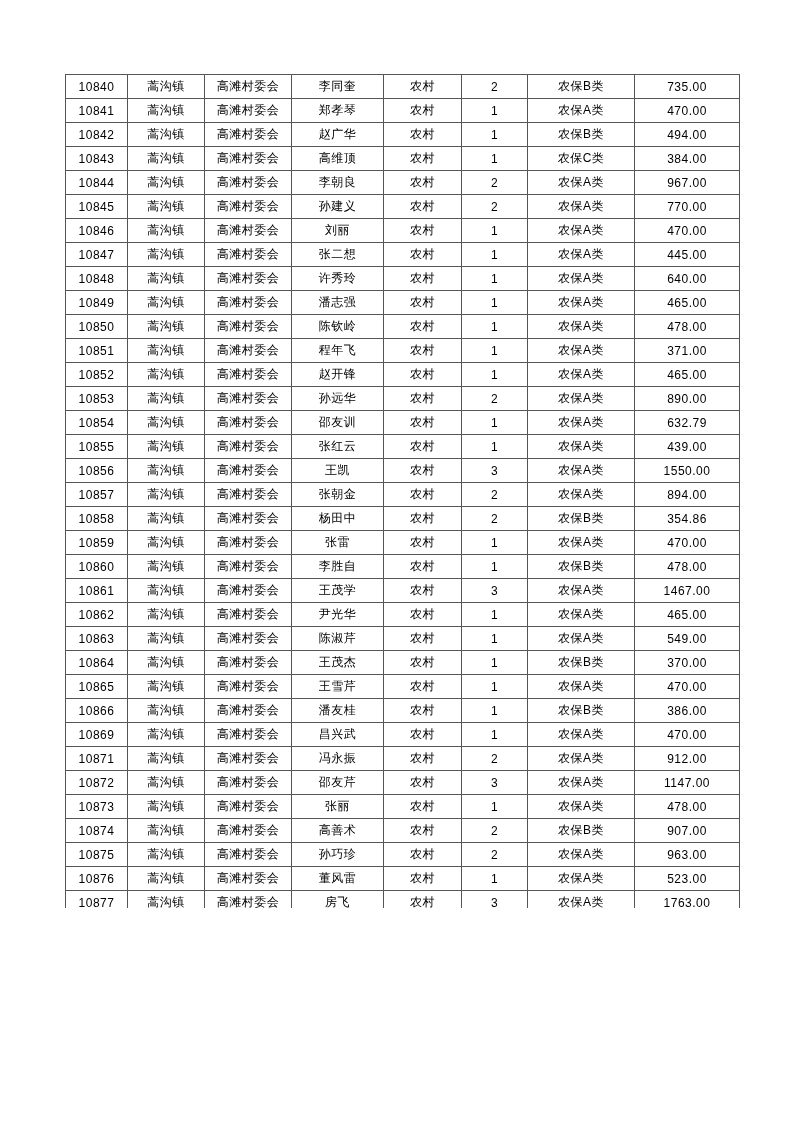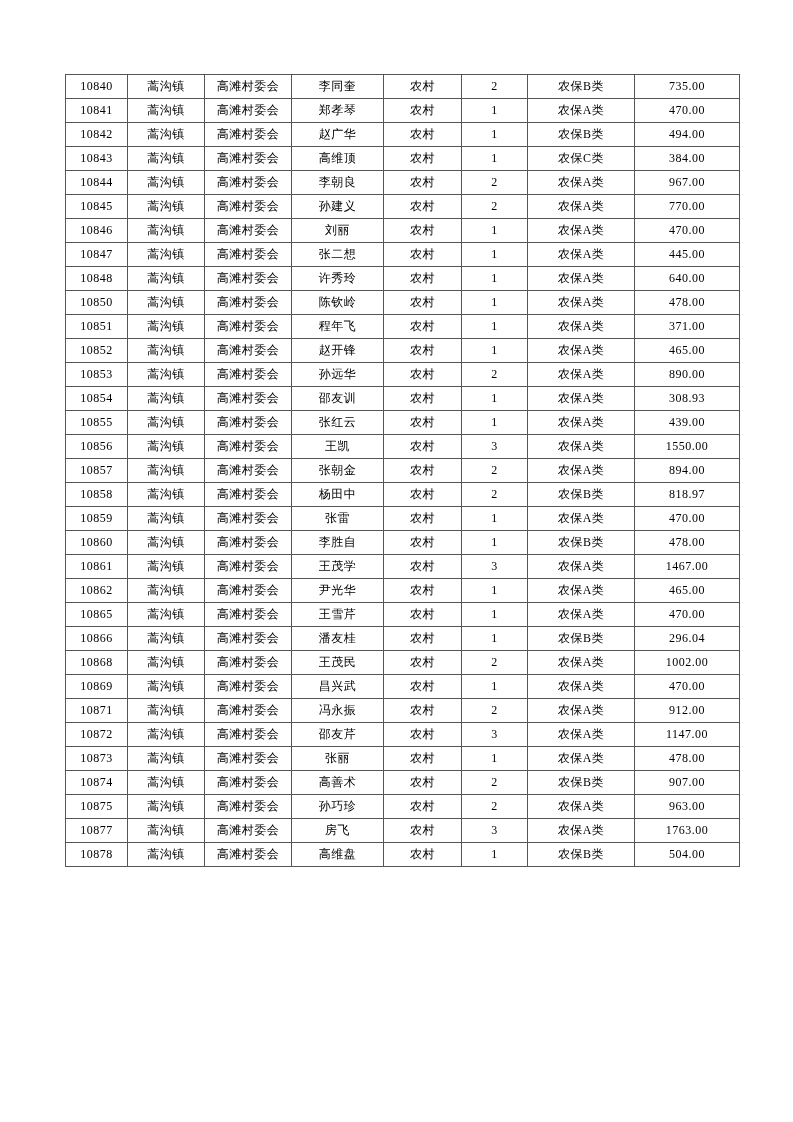--- a/index.html
+++ b/index.html
@@ -5,21 +5,21 @@
   html, body {
     margin: 0;
     padding: 0;
     background: #ffffff;
   }
   .page {
     position: relative;
     width: 793px;
     height: 908px;
     background: #ffffff;
-    font-family: Liberation Serif, serif;
+    font-family: Liberation Sans, sans-serif;
     color: #000000;
     overflow: hidden;
   }
   table.data-table {
     position: absolute;
     left: 65px;
     top: 74px;
     border-collapse: collapse;
     table-layout: fixed;
     font-size: 12px;
@@ -133,20 +133,30 @@
           <td class="col-id">10848</td>
           <td class="col-town">蒿沟镇</td>
           <td class="col-village">高滩村委会</td>
           <td class="col-name">许秀玲</td>
           <td class="col-area">农村</td>
           <td class="col-count">1</td>
           <td class="col-insurance">农保A类</td>
           <td class="col-amount">640.00</td>
         </tr>
         <tr>
+          <td class="col-id">10849</td>
+          <td class="col-town">蒿沟镇</td>
+          <td class="col-village">高滩村委会</td>
+          <td class="col-name">潘志强</td>
+          <td class="col-area">农村</td>
+          <td class="col-count">1</td>
+          <td class="col-insurance">农保A类</td>
+          <td class="col-amount">465.00</td>
+        </tr>
+        <tr>
           <td class="col-id">10850</td>
           <td class="col-town">蒿沟镇</td>
           <td class="col-village">高滩村委会</td>
           <td class="col-name">陈钦岭</td>
           <td class="col-area">农村</td>
           <td class="col-count">1</td>
           <td class="col-insurance">农保A类</td>
           <td class="col-amount">478.00</td>
         </tr>
         <tr>
@@ -180,21 +190,21 @@
           <td class="col-amount">890.00</td>
         </tr>
         <tr>
           <td class="col-id">10854</td>
           <td class="col-town">蒿沟镇</td>
           <td class="col-village">高滩村委会</td>
           <td class="col-name">邵友训</td>
           <td class="col-area">农村</td>
           <td class="col-count">1</td>
           <td class="col-insurance">农保A类</td>
-          <td class="col-amount">308.93</td>
+          <td class="col-amount">632.79</td>
         </tr>
         <tr>
           <td class="col-id">10855</td>
           <td class="col-town">蒿沟镇</td>
           <td class="col-village">高滩村委会</td>
           <td class="col-name">张红云</td>
           <td class="col-area">农村</td>
           <td class="col-count">1</td>
           <td class="col-insurance">农保A类</td>
           <td class="col-amount">439.00</td>
@@ -220,21 +230,21 @@
           <td class="col-amount">894.00</td>
         </tr>
         <tr>
           <td class="col-id">10858</td>
           <td class="col-town">蒿沟镇</td>
           <td class="col-village">高滩村委会</td>
           <td class="col-name">杨田中</td>
           <td class="col-area">农村</td>
           <td class="col-count">2</td>
           <td class="col-insurance">农保B类</td>
-          <td class="col-amount">818.97</td>
+          <td class="col-amount">354.86</td>
         </tr>
         <tr>
           <td class="col-id">10859</td>
           <td class="col-town">蒿沟镇</td>
           <td class="col-village">高滩村委会</td>
           <td class="col-name">张雷</td>
           <td class="col-area">农村</td>
           <td class="col-count">1</td>
           <td class="col-insurance">农保A类</td>
           <td class="col-amount">470.00</td>
@@ -263,48 +273,58 @@
           <td class="col-id">10862</td>
           <td class="col-town">蒿沟镇</td>
           <td class="col-village">高滩村委会</td>
           <td class="col-name">尹光华</td>
           <td class="col-area">农村</td>
           <td class="col-count">1</td>
           <td class="col-insurance">农保A类</td>
           <td class="col-amount">465.00</td>
         </tr>
         <tr>
+          <td class="col-id">10863</td>
+          <td class="col-town">蒿沟镇</td>
+          <td class="col-village">高滩村委会</td>
+          <td class="col-name">陈淑芹</td>
+          <td class="col-area">农村</td>
+          <td class="col-count">1</td>
+          <td class="col-insurance">农保A类</td>
+          <td class="col-amount">549.00</td>
+        </tr>
+        <tr>
+          <td class="col-id">10864</td>
+          <td class="col-town">蒿沟镇</td>
+          <td class="col-village">高滩村委会</td>
+          <td class="col-name">王茂杰</td>
+          <td class="col-area">农村</td>
+          <td class="col-count">1</td>
+          <td class="col-insurance">农保B类</td>
+          <td class="col-amount">370.00</td>
+        </tr>
+        <tr>
           <td class="col-id">10865</td>
           <td class="col-town">蒿沟镇</td>
           <td class="col-village">高滩村委会</td>
           <td class="col-name">王雪芹</td>
           <td class="col-area">农村</td>
           <td class="col-count">1</td>
           <td class="col-insurance">农保A类</td>
           <td class="col-amount">470.00</td>
         </tr>
         <tr>
           <td class="col-id">10866</td>
           <td class="col-town">蒿沟镇</td>
           <td class="col-village">高滩村委会</td>
           <td class="col-name">潘友桂</td>
           <td class="col-area">农村</td>
           <td class="col-count">1</td>
           <td class="col-insurance">农保B类</td>
-          <td class="col-amount">296.04</td>
-        </tr>
-        <tr>
-          <td class="col-id">10868</td>
-          <td class="col-town">蒿沟镇</td>
-          <td class="col-village">高滩村委会</td>
-          <td class="col-name">王茂民</td>
-          <td class="col-area">农村</td>
-          <td class="col-count">2</td>
-          <td class="col-insurance">农保A类</td>
-          <td class="col-amount">1002.00</td>
+          <td class="col-amount">386.00</td>
         </tr>
         <tr>
           <td class="col-id">10869</td>
           <td class="col-town">蒿沟镇</td>
           <td class="col-village">高滩村委会</td>
           <td class="col-name">昌兴武</td>
           <td class="col-area">农村</td>
           <td class="col-count">1</td>
           <td class="col-insurance">农保A类</td>
           <td class="col-amount">470.00</td>
@@ -351,20 +371,30 @@
         </tr>
         <tr>
           <td class="col-id">10875</td>
           <td class="col-town">蒿沟镇</td>
           <td class="col-village">高滩村委会</td>
           <td class="col-name">孙巧珍</td>
           <td class="col-area">农村</td>
           <td class="col-count">2</td>
           <td class="col-insurance">农保A类</td>
           <td class="col-amount">963.00</td>
+        </tr>
+        <tr>
+          <td class="col-id">10876</td>
+          <td class="col-town">蒿沟镇</td>
+          <td class="col-village">高滩村委会</td>
+          <td class="col-name">董风雷</td>
+          <td class="col-area">农村</td>
+          <td class="col-count">1</td>
+          <td class="col-insurance">农保A类</td>
+          <td class="col-amount">523.00</td>
         </tr>
         <tr>
           <td class="col-id">10877</td>
           <td class="col-town">蒿沟镇</td>
           <td class="col-village">高滩村委会</td>
           <td class="col-name">房飞</td>
           <td class="col-area">农村</td>
           <td class="col-count">3</td>
           <td class="col-insurance">农保A类</td>
           <td class="col-amount">1763.00</td>

